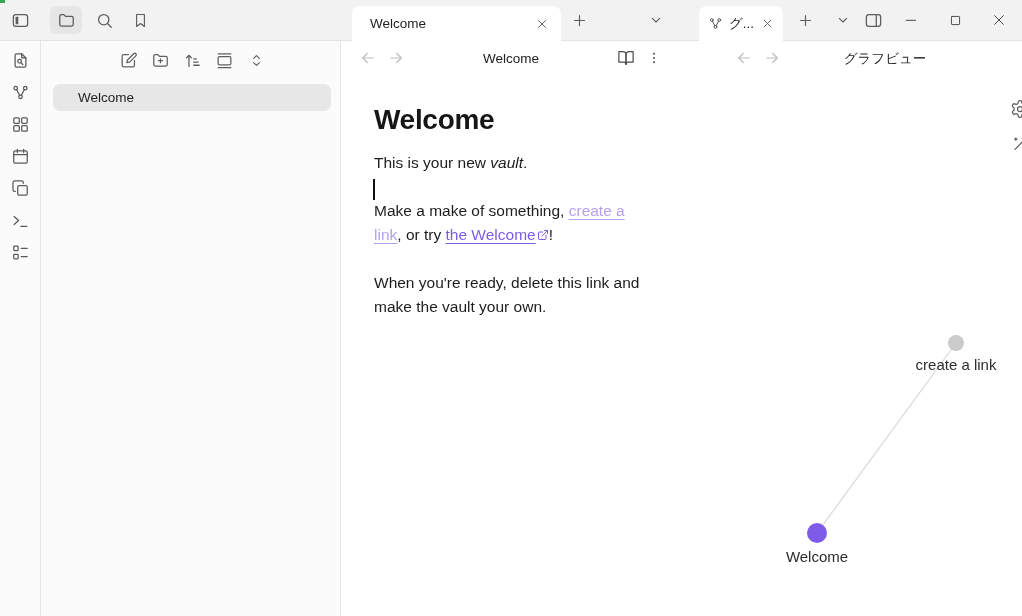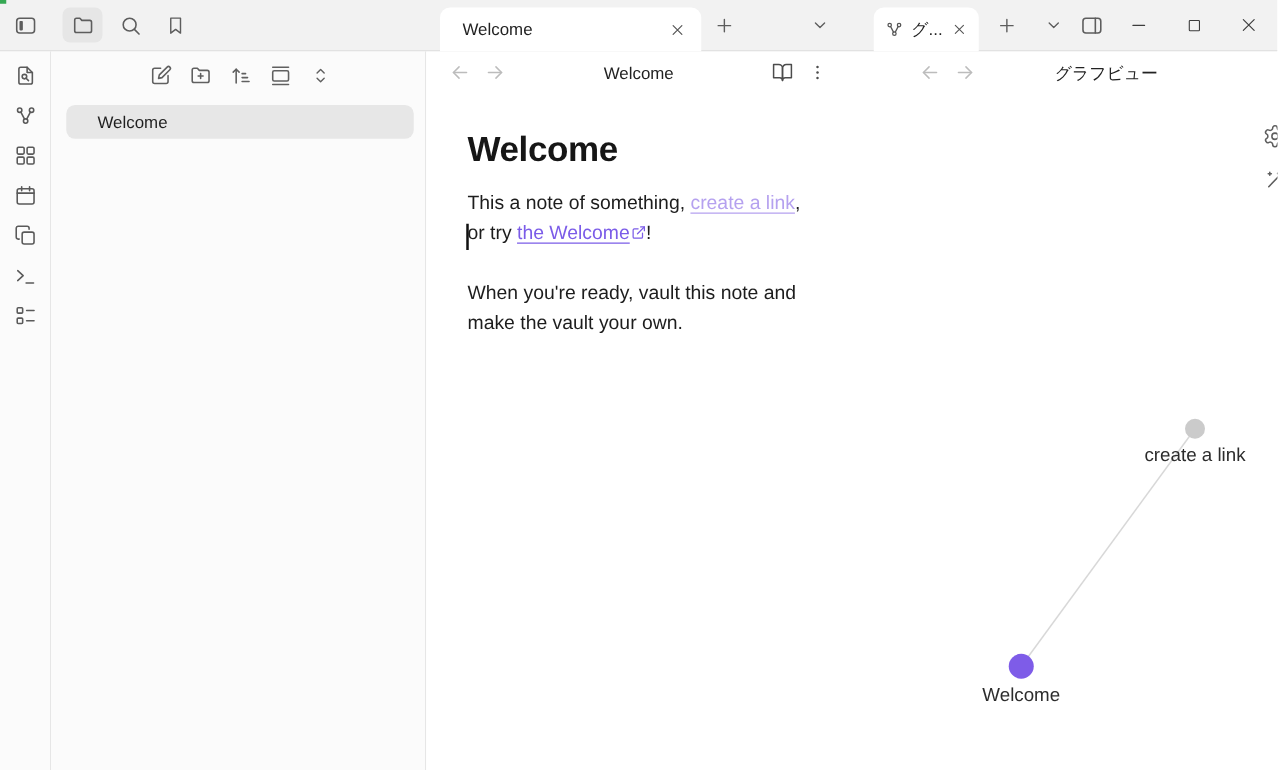--- a/index.html
+++ b/index.html
@@ -312,26 +312,27 @@
         <circle cx="12" cy="5.5" r="1.5"></circle>
           <circle cx="12" cy="12" r="1.5"></circle>
           <circle cx="12" cy="18.5" r="1.5"></circle>
       </svg>
     </div>
   </div>
 
   <div class="editor-content">
     <div class="caret"></div>
     <h1 class="note-h1">Welcome</h1>
-    <p class="note-p"><span>This a note of something, </span><a class="link-unresolved">create a link</a><span>, or try </span><a class="link-external">the Welcome</a><svg class="ic ext-ic" width="12" height="12" viewBox="0 0 24 24" style="stroke-width:2">
+    <p class="note-p"><span>This is your new </span><em>vault</em><span>.</span></p>
+    <p class="note-p"><span>Make a make of something, </span><a class="link-unresolved">create a link</a><span>, or try </span><a class="link-external">the Welcome</a><svg class="ic ext-ic" width="12" height="12" viewBox="0 0 24 24" style="stroke-width:2">
           <path d="M15 3h6v6"></path>
           <path d="M10 14 21 3"></path>
           <path d="M18 13v6a2 2 0 0 1-2 2H5a2 2 0 0 1-2-2V8a2 2 0 0 1 2-2h6"></path>
         </svg><span>!</span></p>
-    <p class="note-p">When you're ready, vault this note and make the vault your own.</p>
+    <p class="note-p">When you're ready, delete this link and make the vault your own.</p>
   </div>
 </div>
 
 <div class="graph-pane" id="graph-pane">
   <div class="view-header">
     <div class="vh-btn nav-arrow" style="left:14px">
       <svg class="ic" width="18" height="18" viewBox="0 0 24 24">
           <path d="M19 12H5"></path>
           <path d="m11 6-6 6 6 6"></path>
         </svg>

